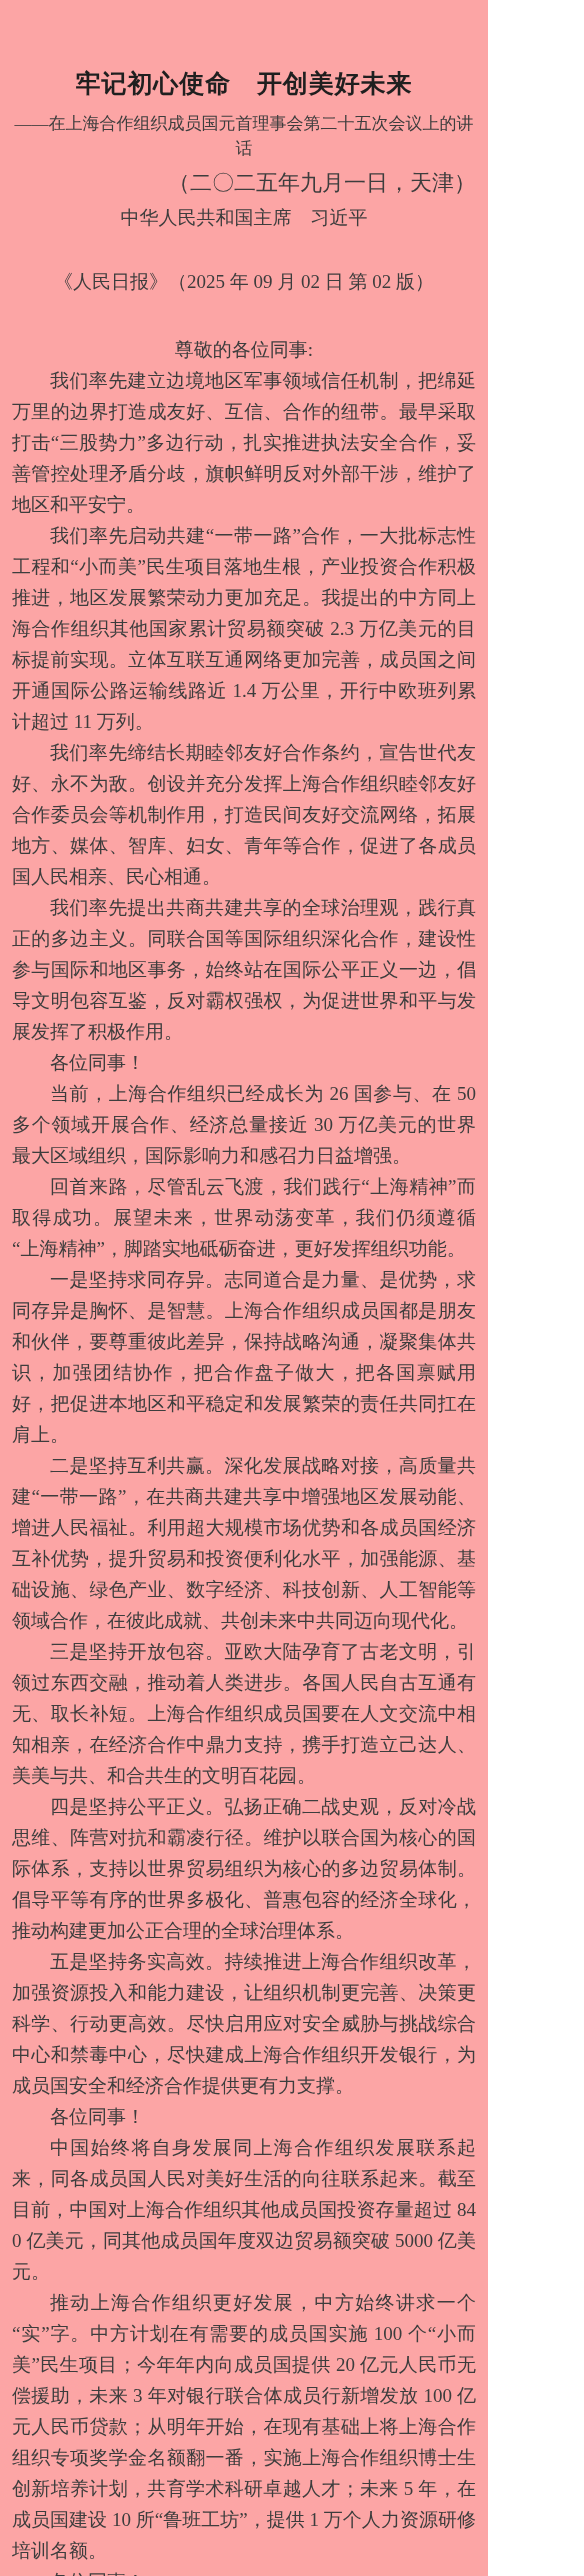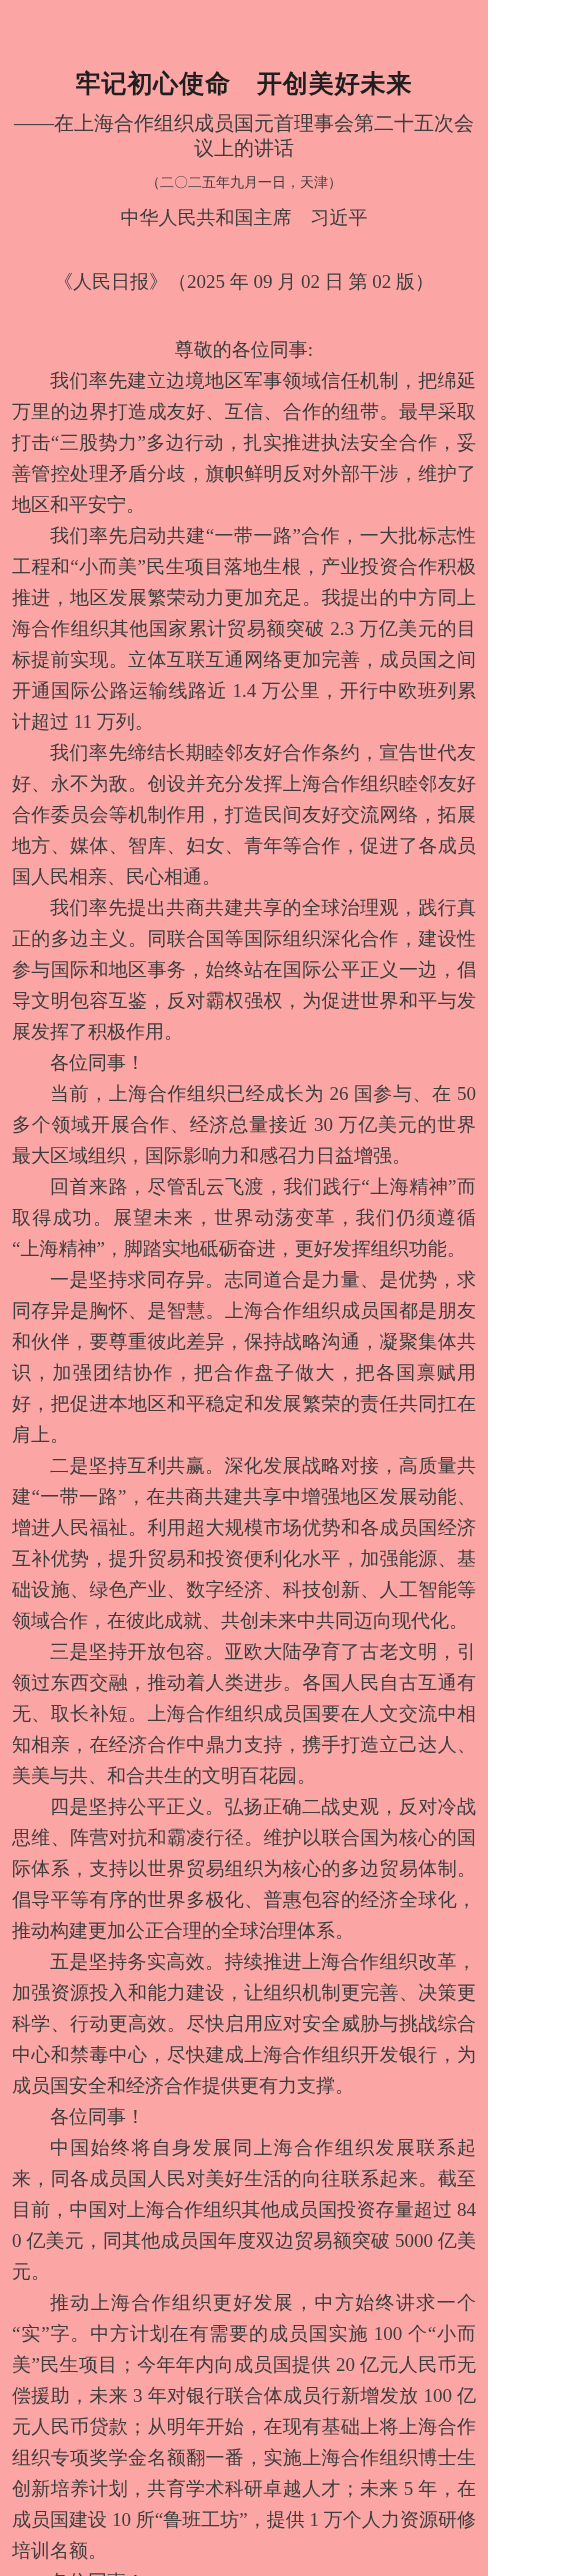--- a/index.html
+++ b/index.html
@@ -21,28 +21,28 @@
     text-align: center;
     font-size: 25px;
     font-weight: bold;
     color: #1f1f1f;
     line-height: 29px;
     letter-spacing: 0.9px;
   }
   .subtitle {
     margin: 12.8px 0 0 0;
     text-align: center;
-    font-size: 20px;
+    font-size: 17px;
     line-height: 25.6px;
     color: #3d3d3d;
   }
   .meta-line {
     margin: 9px 0 0 0;
-    text-align: center;
-    font-size: 14px;
+    text-align: right;
+    font-size: 22px;
     line-height: 24px;
   }
   .author-line {
     margin: 11px 0 0 0;
     text-align: center;
     font-size: 19px;
     line-height: 24px;
   }
   .source-line {
     margin: 40px 0 0 0;

